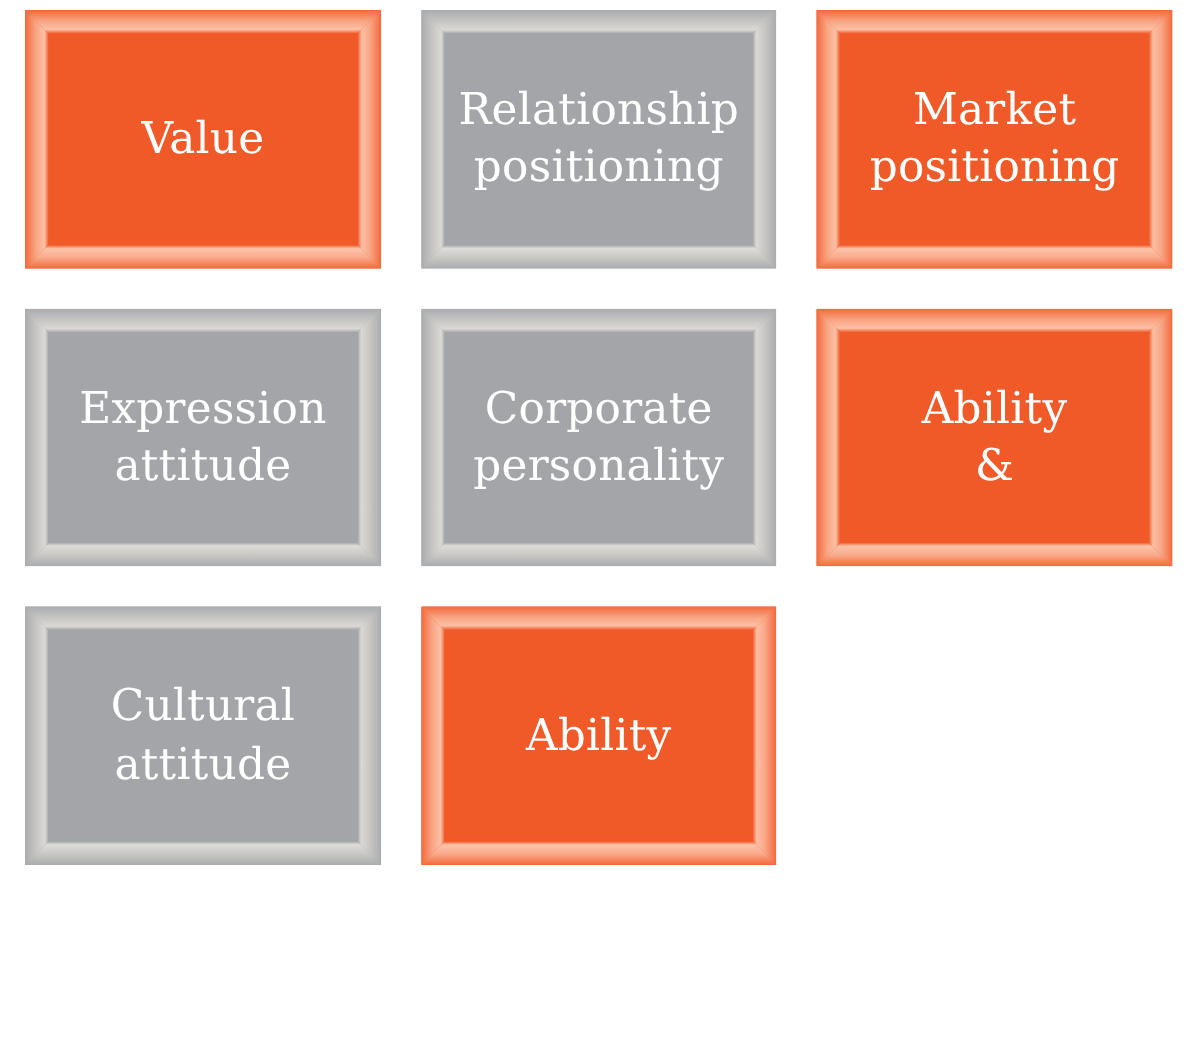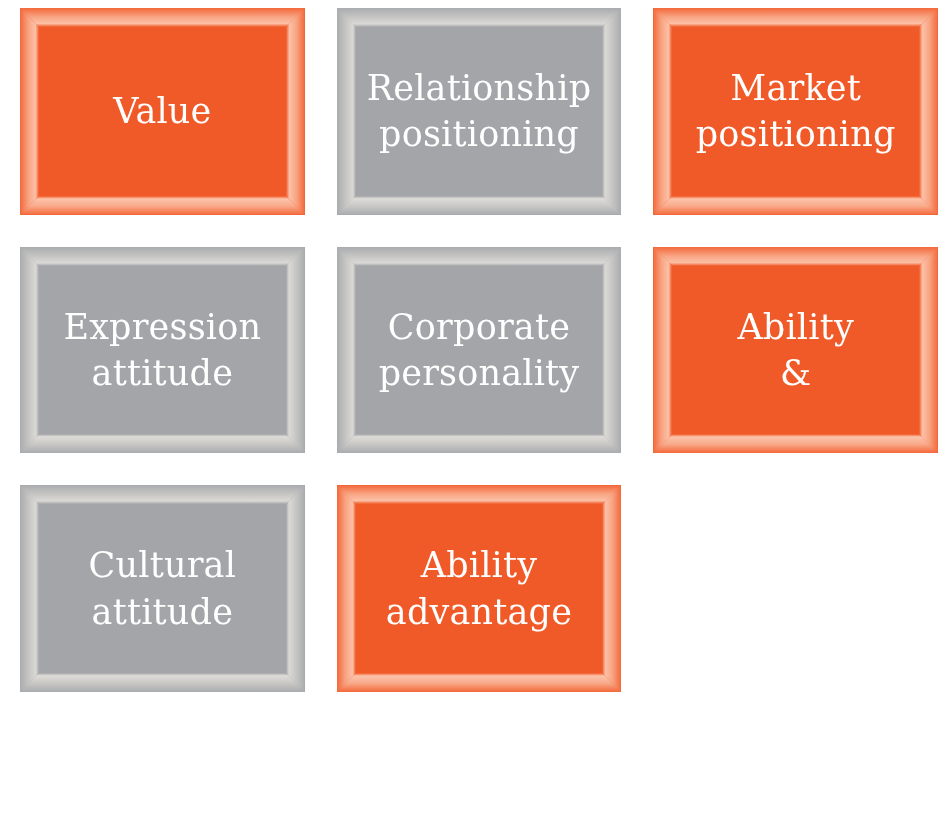--- a/index.html
+++ b/index.html
@@ -234,16 +234,15 @@
     <div class="cell orange">
       <div class="cell-face"></div>
       <div class="bevel">
         <span class="bv-top"></span>
         <span class="bv-right"></span>
         <span class="bv-bottom"></span>
         <span class="bv-left"></span>
       </div>
       <div class="cell-label">
         <span class="ln">Ability</span>
-        <span class="ln">advantage</span>
       </div>
     </div>
   </div>
 
 </body></html>

